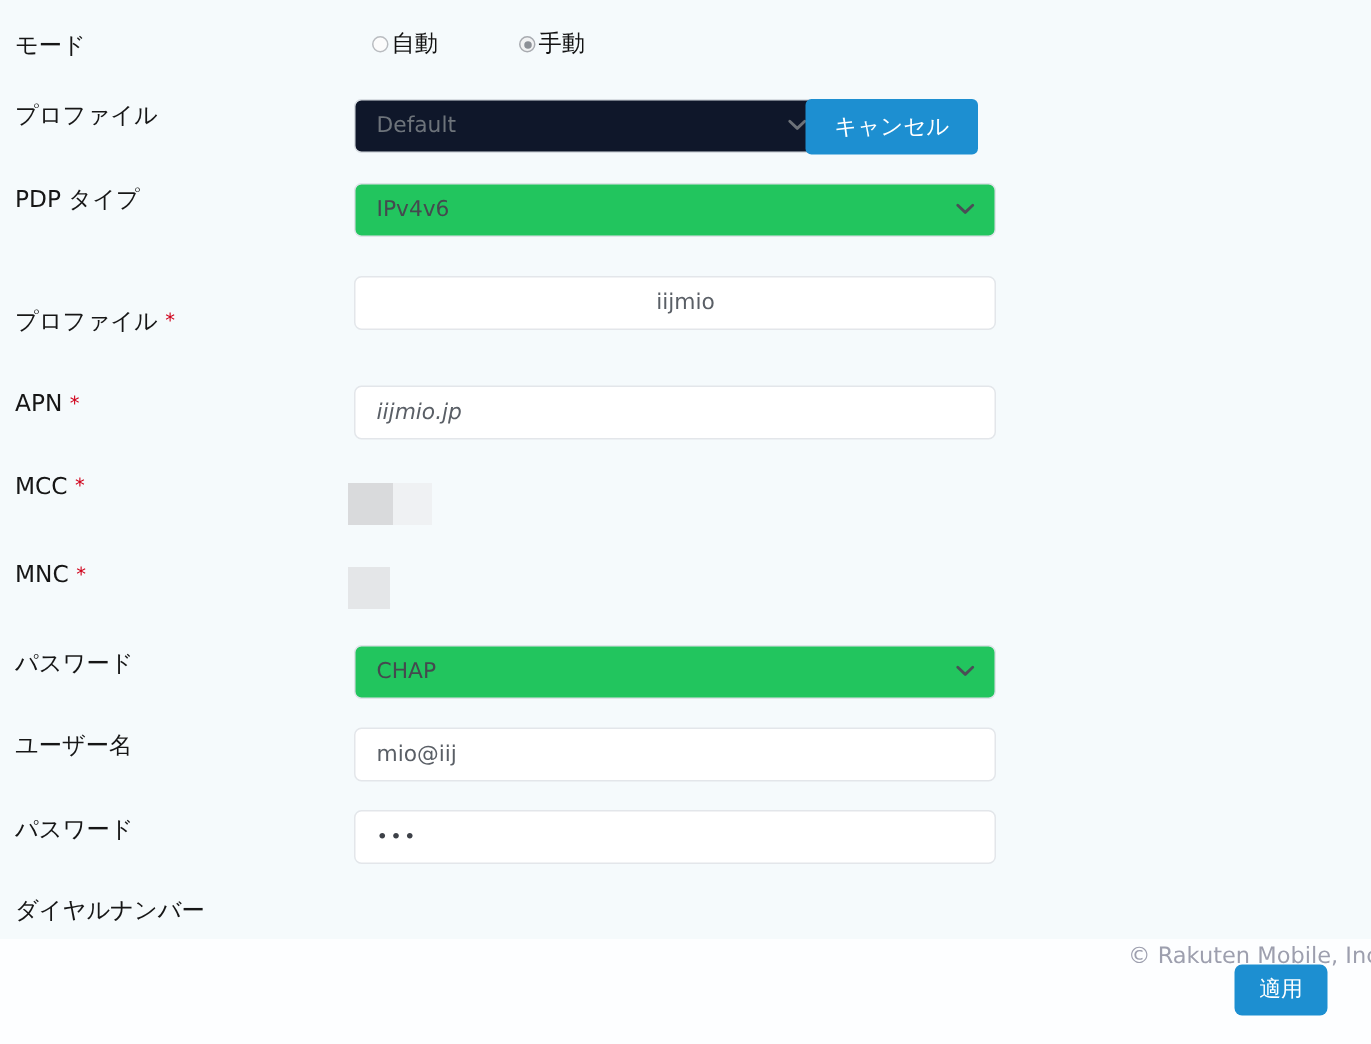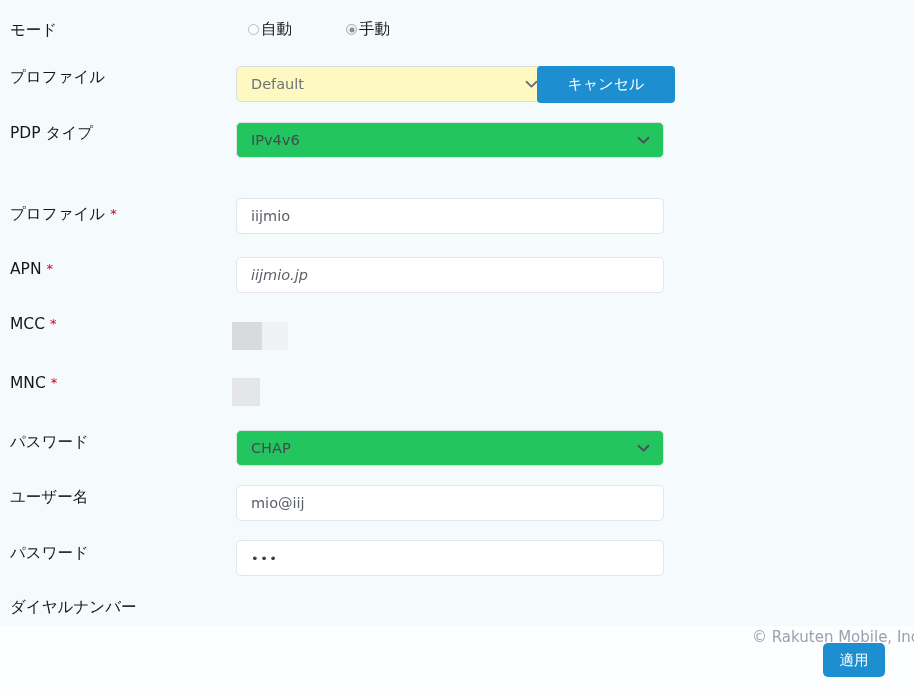--- a/index.html
+++ b/index.html
@@ -87,21 +87,21 @@
     color: #45494f;
     font-size: 14.5px;
     padding-left: 14px;
     display: flex;
     align-items: center;
     position: relative;
     cursor: pointer;
   }
   .select-box.disabled {
     width: 316px;
-    background: #fef9c3;
+    background: #0f172a;
     border-color: #d8dde2;
     color: #6d737a;
     cursor: default;
   }
   .select-box .chev {
     position: absolute;
     right: 13px;
     top: 50%;
     transform: translateY(-50%);
     display: block;
@@ -175,21 +175,21 @@
     border-radius: 4px;
     font-family: "DejaVu Sans", "Liberation Sans", sans-serif;
     cursor: pointer;
     padding: 0;
     line-height: 1;
   }
   #cancel-button {
     position: absolute;
     left: 537px;
     top: 66px;
-    width: 138px;
+    width: 115px;
     height: 37px;
     font-size: 15px;
   }
   #apply-button {
     position: absolute;
     left: 823px;
     top: 643px;
     width: 62px;
     height: 34px;
     font-size: 14.5px;
@@ -263,21 +263,21 @@
           <path d="M1.5 1.8 L6.5 6.6 L11.5 1.8" fill="none" stroke="#4a4f56" stroke-width="1.9" stroke-linecap="round" stroke-linejoin="round"></path>
         </svg>
       </span>
     </div>
   </div>
 
   <div class="row" style="top:0">
     <div class="field-label" style="top:207px">
       <span>プロファイル</span><span class="req">*</span>
     </div>
-    <input class="control text-input" style="top: 198px;" type="text" value="iijmio">
+    <input class="control text-input" style="top: 184px; text-align: center;" type="text" value="iijmio">
   </div>
 
   <div class="row" style="top:0">
     <div class="field-label" style="top:262px">
       <span>APN</span><span class="req">*</span>
     </div>
     <input class="control text-input" style="top: 257px; font-style: italic;" type="text" value="iijmio.jp">
   </div>
 
   <div class="row" style="top:0">

